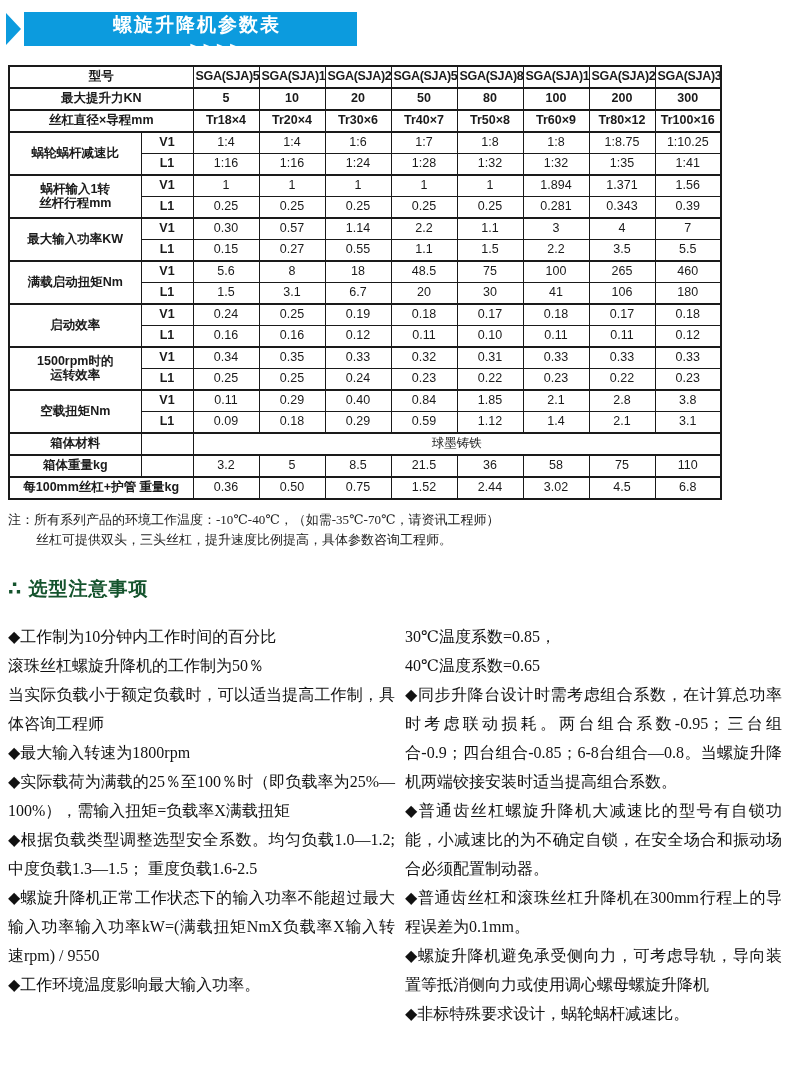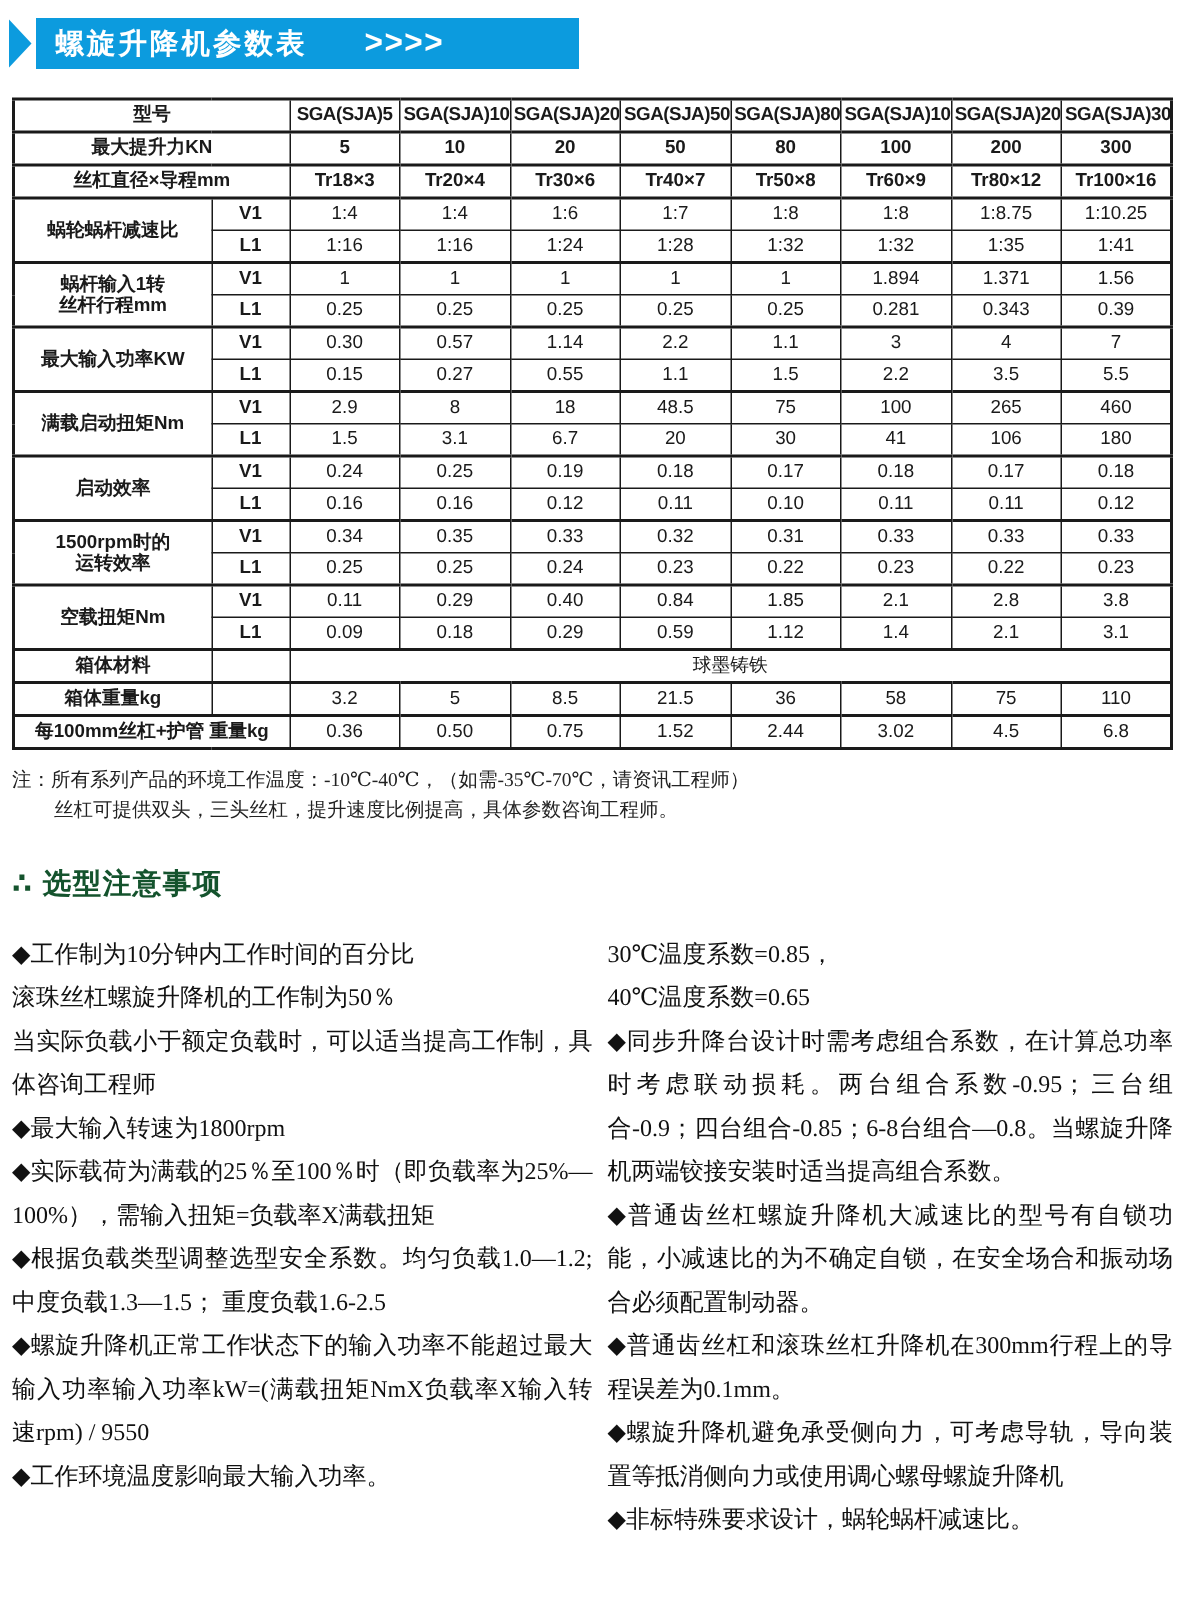--- a/index.html
+++ b/index.html
@@ -4,25 +4,25 @@
 <style>
   html,body{margin:0;padding:0;background:#fff;}
   body{
     width:790px;height:1069px;position:relative;
     font-family:"Liberation Sans","DejaVu Sans",sans-serif;
     color:#1a1a1a;overflow:hidden;
   }
   
   .banner-wrap{display:flex;align-items:center;margin:12px 0 0 6px;height:34px;}
   .tri{width:0;height:0;border-left:15px solid #0c9bde;border-top:16px solid transparent;border-bottom:16px solid transparent;margin-right:3px;}
-  .banner{background:#0c9bde;color:#fff;width:362px;height:34px;display:flex;align-items:center;padding-left:13px;box-sizing:border-box;}
+  .banner{background:#0c9bde;color:#fff;width:333px;height:34px;display:flex;align-items:center;padding-left:13px;box-sizing:border-box;flex-direction:column;}
   .banner .ttl{font-size:19px;font-weight:bold;letter-spacing:2px;}
   .banner .chev{font-size:21px;font-weight:bold;letter-spacing:1px;margin-left:38px;transform:scaleY(1.05);}
   
-  table.params{border-collapse:collapse;table-layout:fixed;width:774px;margin:19px 0 0 8px;border:2px solid #1a1a1a;}
+  table.params{border-collapse:collapse;table-layout:fixed;width:714px;margin:19px 0 0 8px;border:2px solid #1a1a1a;}
   table.params td{
     border:1px solid #1a1a1a;text-align:center;vertical-align:middle;
     font-size:12.5px;height:20px;padding:0 2px;line-height:1.1;
     background:#fff;white-space:pre-line;overflow:hidden;
   }
   table.params tr.thick td{border-top-width:2px;}
   td.lbl{background:#c6c6c6;text-align:left;padding-left:6px;font-weight:bold;}
   td.gray{background:#c6c6c6;font-weight:bold;}
   td.model{font-size:11.5px;font-weight:bold;letter-spacing:-0.3px;padding:0 1px;}
   td.sub{font-weight:bold;}
@@ -82,21 +82,21 @@
         <td class="gray">10</td>
         <td class="gray">20</td>
         <td class="gray">50</td>
         <td class="gray">80</td>
         <td class="gray">100</td>
         <td class="gray">200</td>
         <td class="gray">300</td>
       </tr>
       <tr class="thick">
         <td colspan="2" class="lbl">丝杠直径×导程mm</td>
-        <td class="gray">Tr18×3</td>
+        <td class="gray">Tr18×4</td>
         <td class="gray">Tr20×4</td>
         <td class="gray">Tr30×6</td>
         <td class="gray">Tr40×7</td>
         <td class="gray">Tr50×8</td>
         <td class="gray">Tr60×9</td>
         <td class="gray">Tr80×12</td>
         <td class="gray">Tr100×16</td>
       </tr>
       <tr class="thick">
         <td rowspan="2" class="lbl">蜗轮蜗杆减速比</td>
@@ -164,21 +164,21 @@
         <td>0.55</td>
         <td>1.1</td>
         <td>1.5</td>
         <td>2.2</td>
         <td>3.5</td>
         <td>5.5</td>
       </tr>
       <tr class="thick">
         <td rowspan="2" class="lbl">满载启动扭矩Nm</td>
         <td class="sub">V1</td>
-        <td>2.9</td>
+        <td>5.6</td>
         <td>8</td>
         <td>18</td>
         <td>48.5</td>
         <td>75</td>
         <td>100</td>
         <td>265</td>
         <td>460</td>
       </tr>
       <tr>
         <td class="sub">L1</td>

